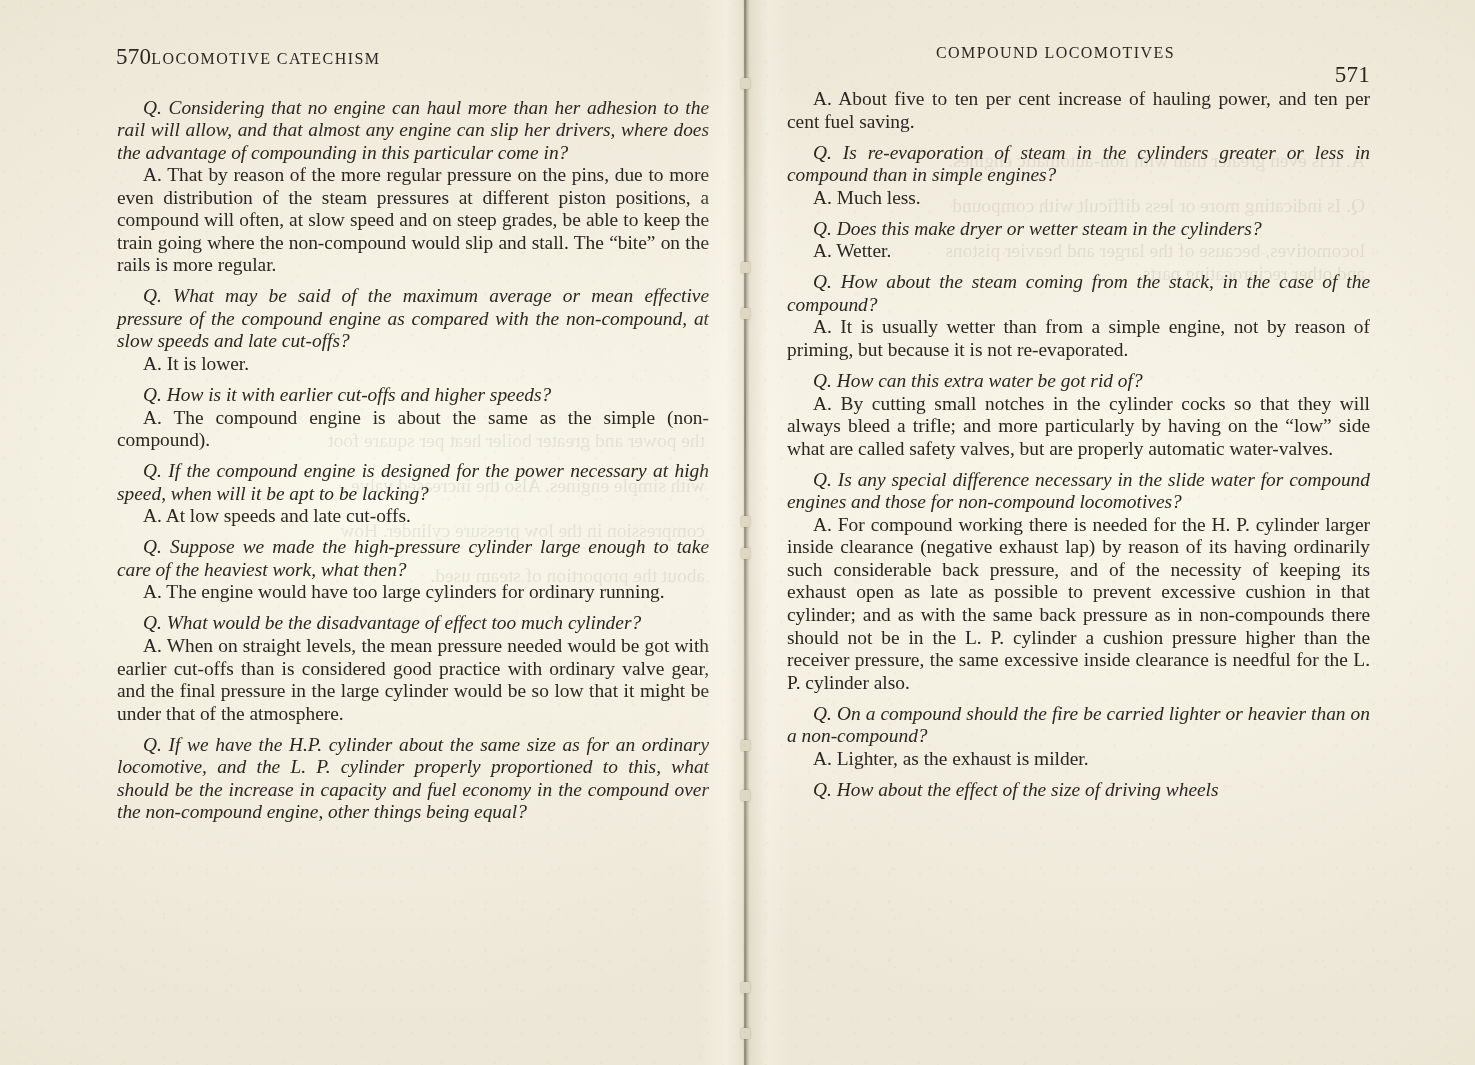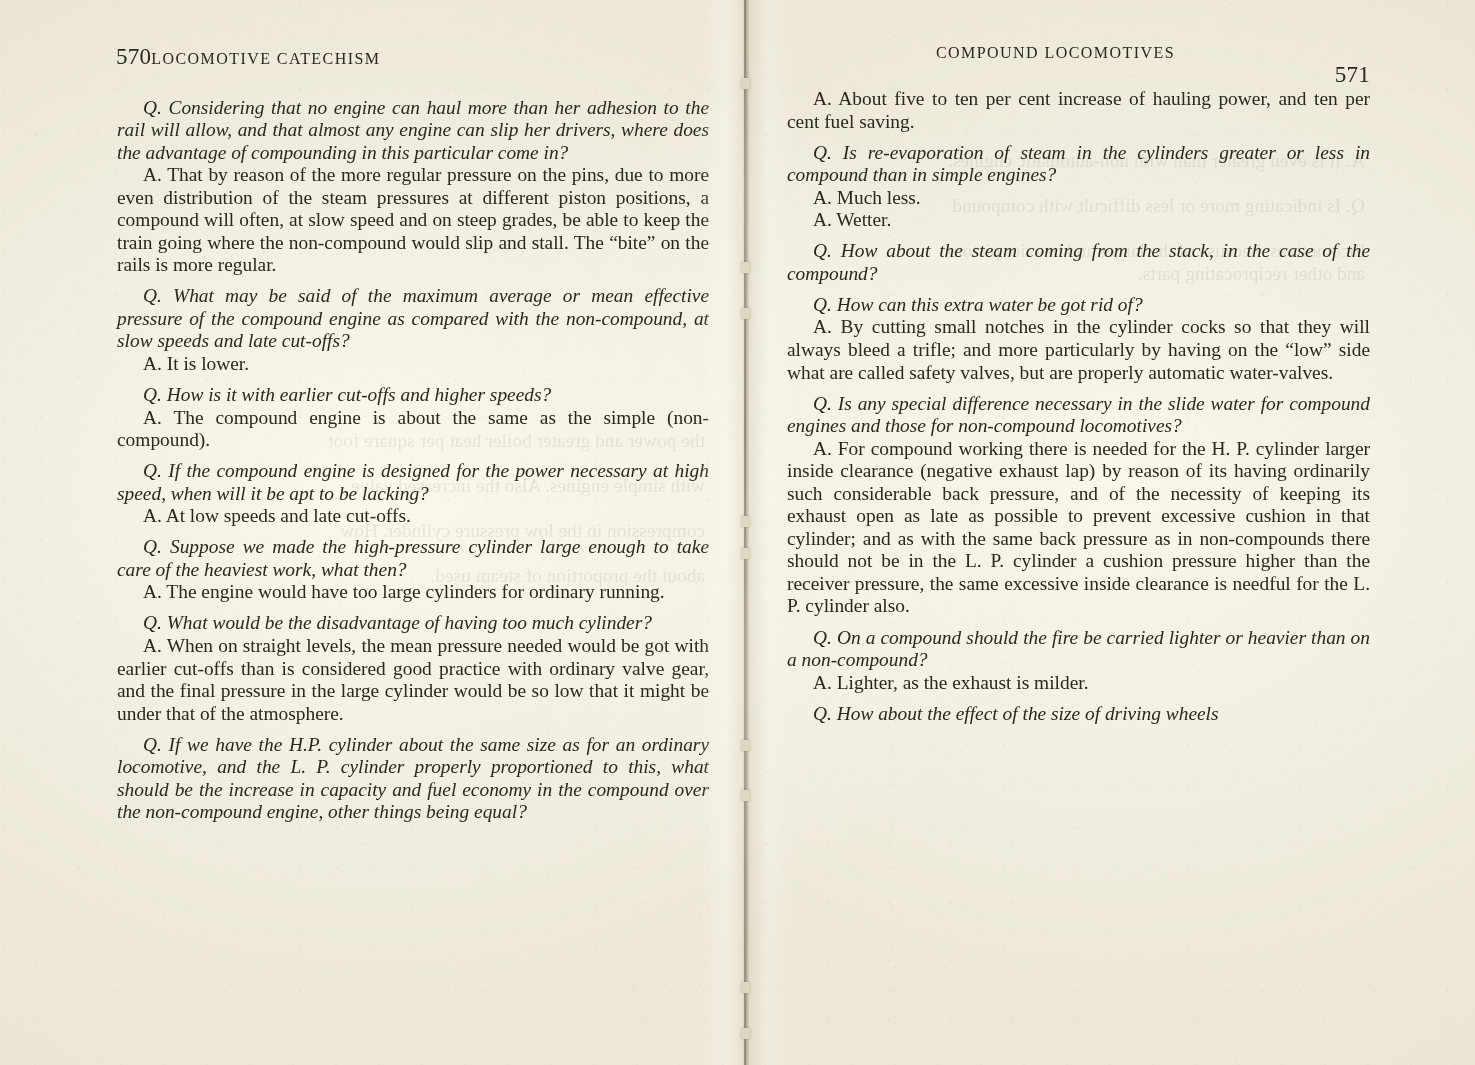--- a/index.html
+++ b/index.html
@@ -165,21 +165,21 @@
     <p class="para q">Q. Considering that no engine can haul more than her adhesion to the rail will allow, and that almost any engine can slip her drivers, where does the advantage of compounding in this particular come in?</p>
     <p class="para a tight">A. That by reason of the more regular pressure on the pins, due to more even distribution of the steam pressures at different piston positions, a compound will often, at slow speed and on steep grades, be able to keep the train going where the non-compound would slip and stall. The “bite” on the rails is more regular.</p>
     <p class="para q">Q. What may be said of the maximum average or mean effective pressure of the compound engine as compared with the non-compound, at slow speeds and late cut-offs?</p>
     <p class="para a tight">A. It is lower.</p>
     <p class="para q">Q. How is it with earlier cut-offs and higher speeds?</p>
     <p class="para a tight">A. The compound engine is about the same as the simple (non-compound).</p>
     <p class="para q">Q. If the compound engine is designed for the power necessary at high speed, when will it be apt to be lacking?</p>
     <p class="para a tight">A. At low speeds and late cut-offs.</p>
     <p class="para q">Q. Suppose we made the high-pressure cylinder large enough to take care of the heaviest work, what then?</p>
     <p class="para a tight">A. The engine would have too large cylinders for ordinary running.</p>
-    <p class="para q">Q. What would be the disadvantage of having too much cylinder?</p>
+    <p class="para q">Q. What would be the disadvantage of effect too much cylinder?</p>
     <p class="para a tight">A. When on straight levels, the mean pressure needed would be got with earlier cut-offs than is considered good practice with ordinary valve gear, and the final pressure in the large cylinder would be so low that it might be under that of the atmosphere.</p>
     <p class="para q">Q. If we have the H.P. cylinder about the same size as for an ordinary locomotive, and the L. P. cylinder properly proportioned to this, what should be the increase in capacity and fuel economy in the compound over the non-compound engine, other things being equal?</p>
   </div>
 
   <div class="ghost" id="ghost-left">the power and greater boiler heat per square foot
 
 with simple engines. Also the increased valve
 
 compression in the low pressure cylinder. How
 
@@ -199,22 +199,24 @@
 
   <div class="running-head" id="head-right">
     <span class="head-title">COMPOUND LOCOMOTIVES</span>
     <span class="folio">571</span>
   </div>
 
   <div class="column" id="col-right">
     <p class="para a">A. About five to ten per cent increase of hauling power, and ten per cent fuel saving.</p>
     <p class="para q">Q. Is re-evaporation of steam in the cylinders greater or less in compound than in simple engines?</p>
     <p class="para a tight">A. Much less.</p>
+    <p class="para q">Q. Does this make dryer or wetter steam in the cylinders?</p>
     <p class="para a tight">A. Wetter.</p>
     <p class="para q">Q. How about the steam coming from the stack, in the case of the compound?</p>
+    <p class="para a tight">A. It is usually wetter than from a simple engine, not by reason of priming, but because it is not re-evaporated.</p>
     <p class="para q">Q. How can this extra water be got rid of?</p>
     <p class="para a tight">A. By cutting small notches in the cylinder cocks so that they will always bleed a trifle; and more particularly by having on the “low” side what are called safety valves, but are properly automatic water-valves.</p>
     <p class="para q">Q. Is any special difference necessary in the slide water for compound engines and those for non-compound locomotives?</p>
     <p class="para a tight">A. For compound working there is needed for the H. P. cylinder larger inside clearance (negative exhaust lap) by reason of its having ordinarily such considerable back pressure, and of the necessity of keeping its exhaust open as late as possible to prevent excessive cushion in that cylinder; and as with the same back pressure as in non-compounds there should not be in the L. P. cylinder a cushion pressure higher than the receiver pressure, the same excessive inside clearance is needful for the L. P. cylinder also.</p>
     <p class="para q">Q. On a compound should the fire be carried lighter or heavier than on a non-compound?</p>
     <p class="para a tight">A. Lighter, as the exhaust is milder.</p>
     <p class="para q">Q. How about the effect of the size of driving wheels</p>
   </div>
 
   <div class="ghost" id="ghost-right">A. It is even greater than with non-automatic engines.

